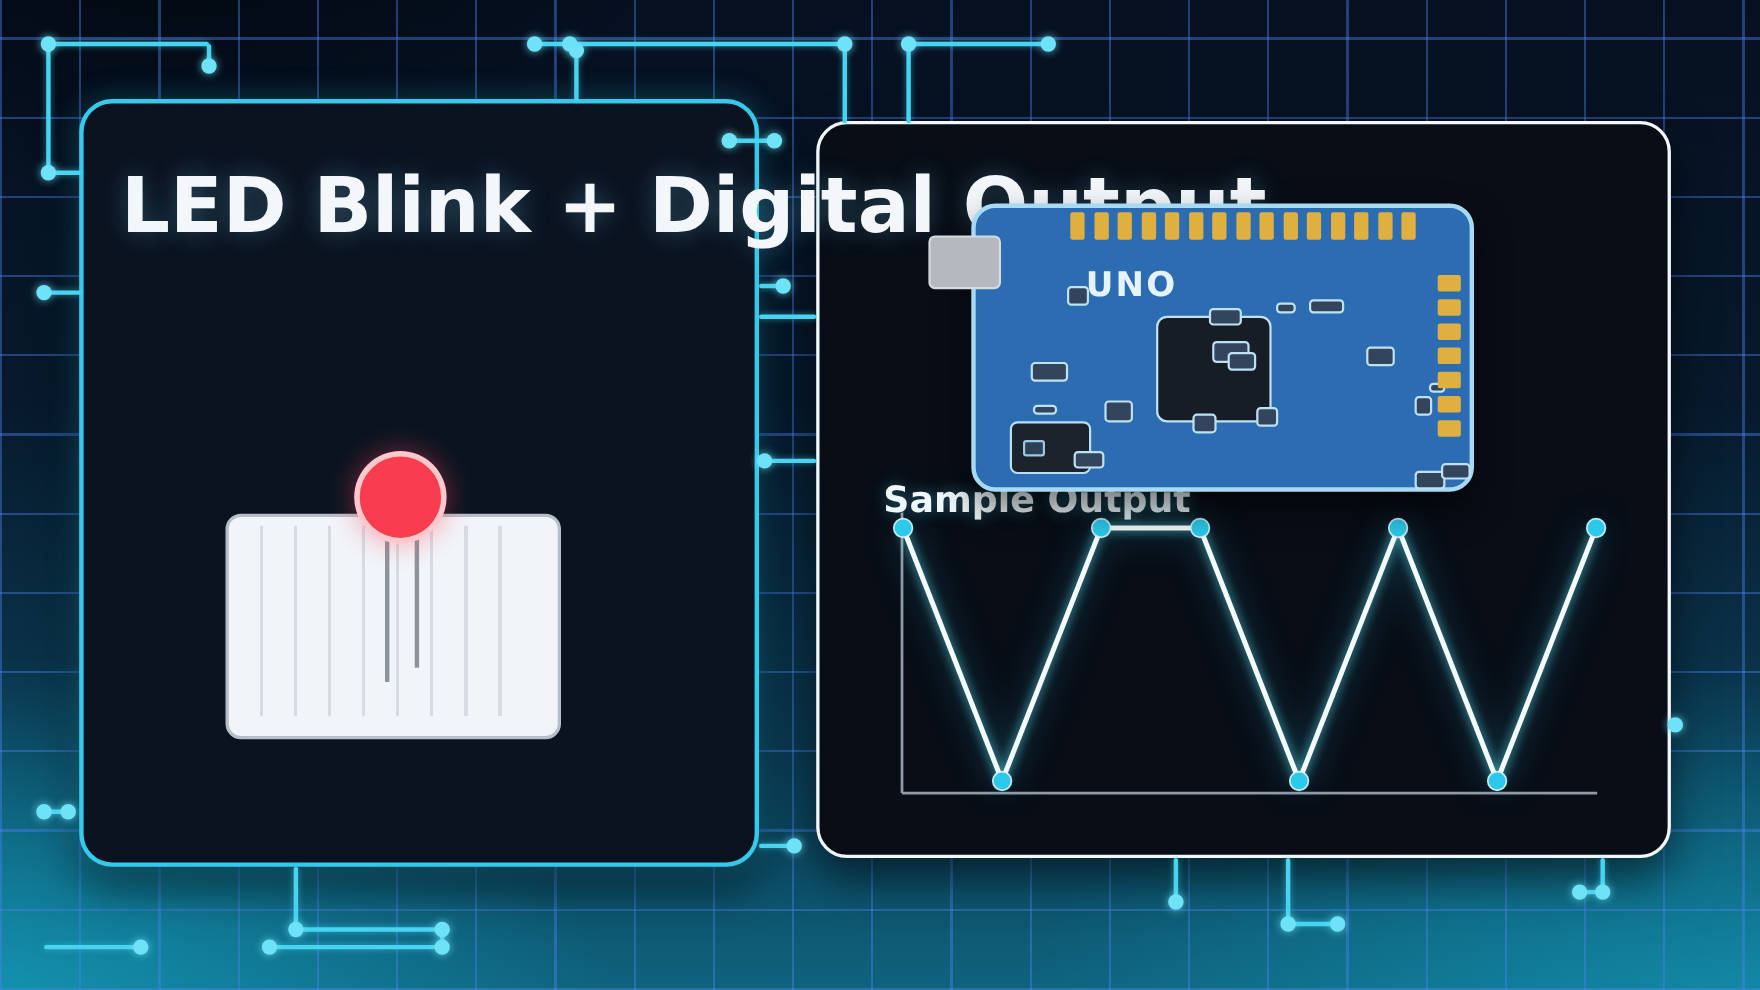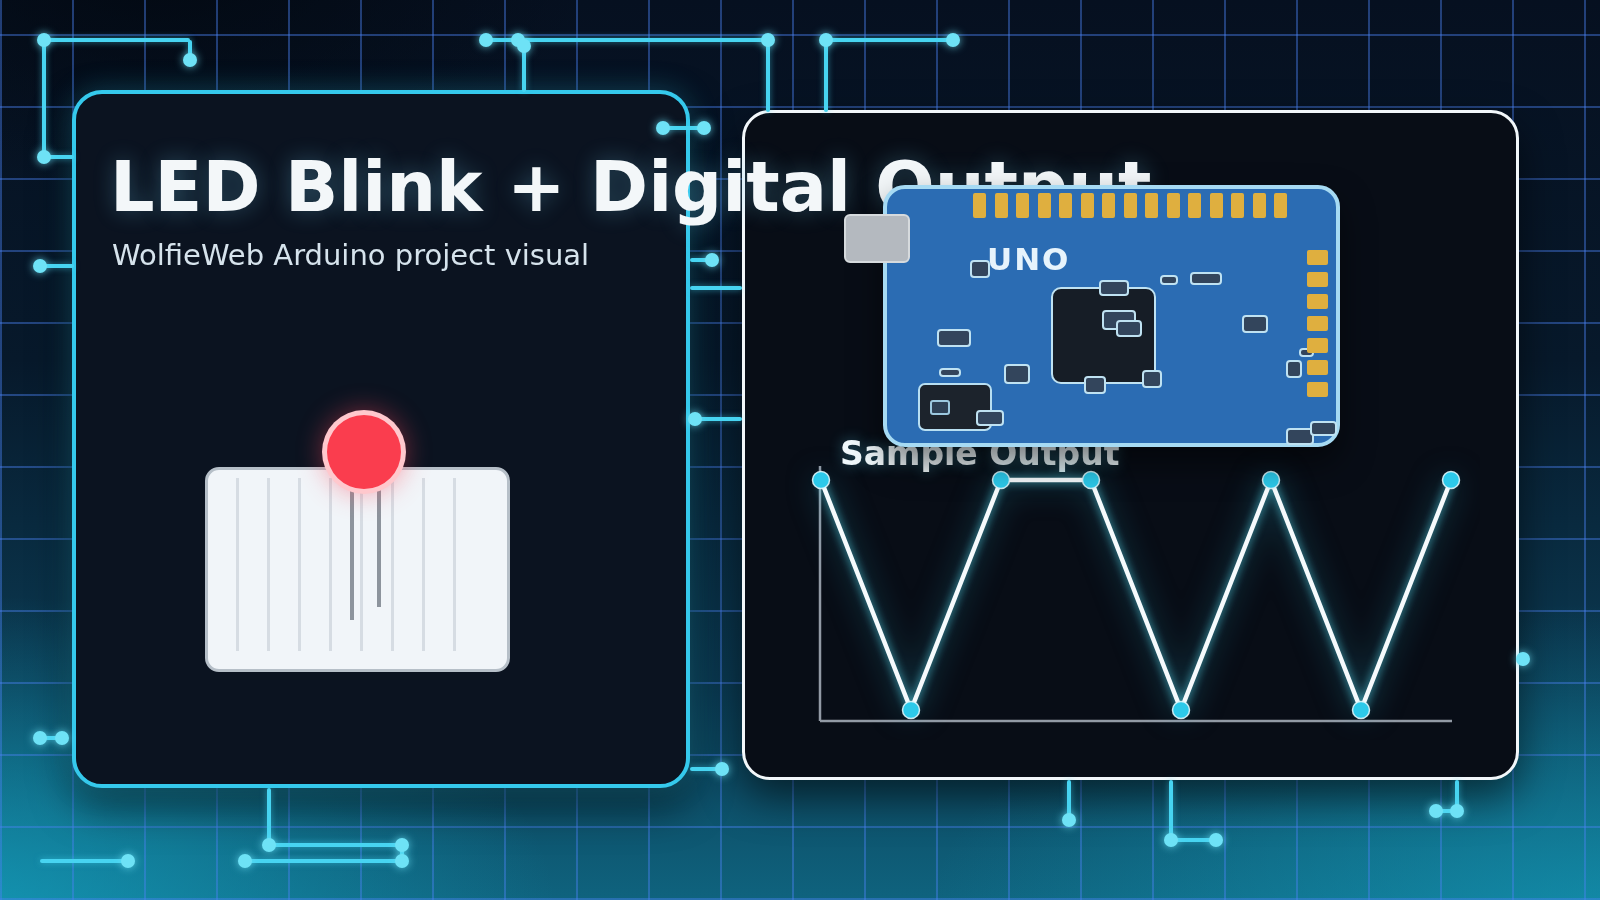--- a/index.html
+++ b/index.html
@@ -47,21 +47,21 @@
   .chip{position:absolute;left:164px;top:98px;width:105px;height:97px;background:#161d26;
     border:2px solid #bfe2f2;border-radius:10px;box-sizing:border-box;}
   .module{position:absolute;left:31px;top:194px;width:74px;height:48px;background:#1c232c;
     border:2px solid #b8dff2;border-radius:7px;box-sizing:border-box;}
   .module-pad{position:absolute;background:#2e4055;border:2px solid #9cc8e0;border-radius:3px;box-sizing:border-box;}
   .board-label{position:absolute;left:100px;top:52px;font-size:31px;font-weight:700;
     color:#e6f3fc;letter-spacing:2px;}
   .usb{position:absolute;left:844px;top:214px;width:66px;height:49px;z-index:7;
     background:#b4b9bf;border:2px solid #d6dadd;border-radius:6px;box-sizing:border-box;}
   
-  .chart-title{position:absolute;left:840px;top:434px;z-index:3;font-size:33px;font-weight:700;
+  .chart-title{position:absolute;left:803px;top:434px;z-index:3;font-size:33px;font-weight:700;
     color:#f0f8fb;text-shadow:0 0 14px rgba(90,215,245,.4);}
   .chart-svg{position:absolute;left:780px;top:420px;z-index:3;}
   .wave-line{fill:none;stroke:#f5fafc;stroke-width:4.5;stroke-linejoin:round;stroke-linecap:round;
     filter:drop-shadow(0 0 5px rgba(90,225,245,.85)) drop-shadow(0 0 15px rgba(40,180,210,.5));}
   .wave-dot{fill:#2cc9ea;stroke:rgba(222,246,252,.9);stroke-width:1.5;}
   .axis{stroke:#929aa5;stroke-width:2.5;}
 </style>
 </head>
 <body>
 
@@ -121,21 +121,20 @@
       <div class="trace-dot" style="left: 1209px; top: 833px;"></div>
       <div class="trace-dot" style="left: 1429px; top: 804px;"></div>
       <div class="trace-dot" style="left: 1450px; top: 804px;"></div>
       <div class="trace-dot" style="left: 1516px; top: 652px;"></div>
     </div>
 
   <div class="panel-left"></div>
   <div class="panel-right"></div>
 
   <div class="main-title">LED Blink + Digital Output</div>
-  <div class="subtitle">WolfieWeb Arduino project visual</div>
 
   <div class="breadboard">
     <div class="breadboard-stripes"></div>
   </div>
   <div class="led-leg" style="left:350px;top:488px;height:132px;"></div>
   <div class="led-leg" style="left:377px;top:488px;height:119px;"></div>
   <div class="led"></div>
 
   <div class="chart-title">Sample Output</div>
   <svg class="chart-svg" id="chart" width="700" height="320" viewBox="780 420 700 320">

